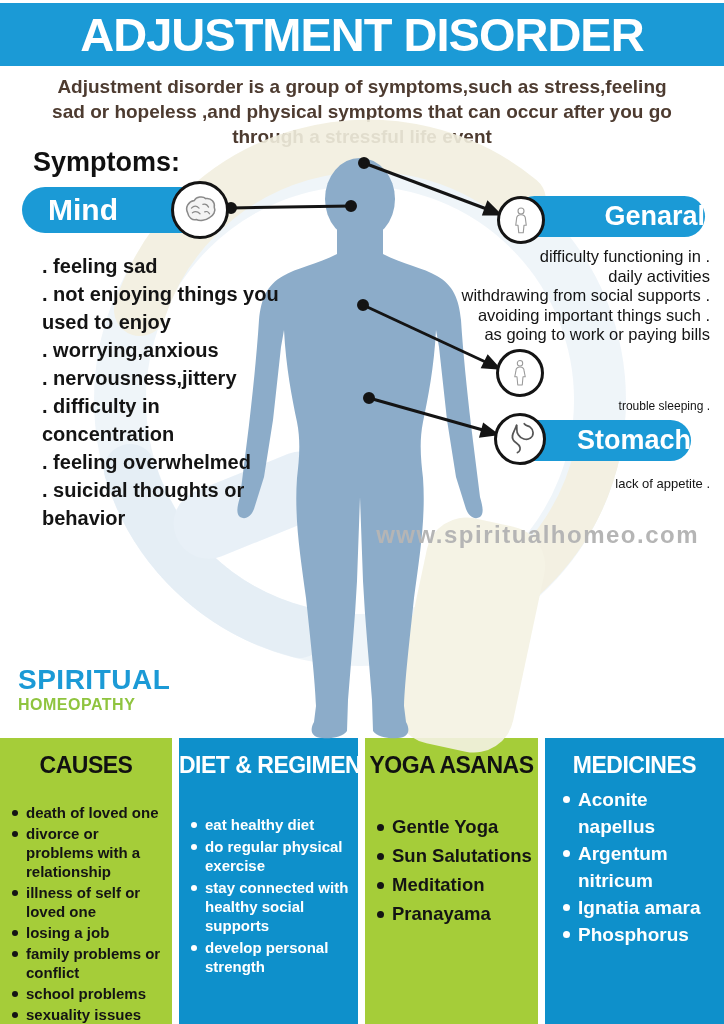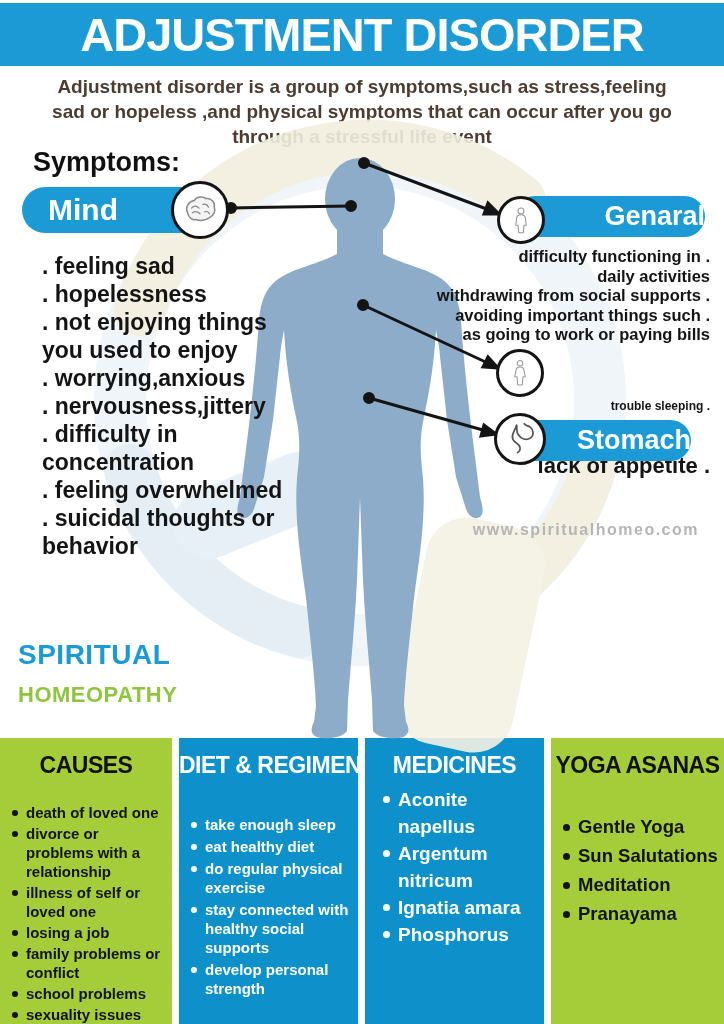--- a/index.html
+++ b/index.html
@@ -24,32 +24,32 @@
   .pill-sleep{left:514px;top:355px;width:188px;}
   .pill-stomach{left:503px;top:420px;width:188px;}
   .iconcircle{position:absolute;background:#fff;border:3px solid #141414;border-radius:50%;
               display:flex;align-items:center;justify-content:center;z-index:4;box-sizing:border-box;}
   .c-mind{left:171px;top:181px;width:58px;height:58px;}
   .c-general{left:497px;top:196px;width:48px;height:48px;}
   .c-sleep{left:496px;top:349px;width:48px;height:48px;}
   .c-stomach{left:494px;top:413px;width:52px;height:52px;}
   
   .mind-list{position:absolute;left:42px;top:252px;width:252px;color:#141414;
-             font-size:23px;font-weight:700;line-height:28px;z-index:2;}
+             font-size:20px;font-weight:700;line-height:28px;z-index:2;}
   .right-list{position:absolute;right:14px;width:340px;text-align:right;color:#141414;
-              font-size:16.5px;font-weight:700;line-height:19.5px;z-index:2;}
+              font-size:16.5px;font-weight:400;line-height:19.5px;z-index:2;}
   .rl-general{top:247px;}
   .rl-sleep{top:397px;font-size:12px;}
-  .rl-stomach{top:456px;font-size:22px;}
-  
-  .watermark{position:absolute;right:25px;top:521px;color:#b5b5b5;font-size:16px;
+  .rl-stomach{top:474px;font-size:13px;}
+  
+  .watermark{position:absolute;right:25px;top:521px;color:#b5b5b5;font-size:24px;
              font-weight:700;letter-spacing:1.5px;z-index:2;}
-  .logo{position:absolute;left:18px;top:641px;z-index:2;line-height:1;}
+  .logo{position:absolute;left:18px;top:666px;z-index:2;line-height:1;}
   .logo .l1{color:var(--blue);font-size:28px;font-weight:800;letter-spacing:0.5px;}
-  .logo .l2{color:var(--green2);font-size:22px;font-weight:800;margin-top:15px;letter-spacing:0.5px;}
+  .logo .l2{color:var(--green2);font-size:16px;font-weight:800;margin-top:3px;letter-spacing:0.5px;}
   
   .art{position:absolute;left:0;top:0;z-index:1;pointer-events:none;}
   
   .bottom{position:absolute;left:0;top:738px;width:724px;height:286px;display:flex;gap:7px;}
   .col{box-sizing:border-box;padding-top:14px;height:286px;}
   .col-green{background:var(--green);color:#141414;}
   .col-blue{background:var(--dblue);color:#fff;}
   .col h2{margin:0;text-align:center;font-size:23px;font-weight:800;letter-spacing:-0.5px;white-space:nowrap;}
   .col-blue h2{color:#fff;} .col-green h2{color:#111;}
   .sec-list{padding:0 6px 0 8px;}
@@ -156,21 +156,20 @@
     <span>Mind</span>
   </div>
   <div class="iconcircle c-mind">
     <svg width="38" height="38" viewBox="0 0 40 40">
       <path d="M7 23c-3-6 1-12 7-13 2-4 9-5 12-2 6-1 10 4 9 9 2 4-1 9-5 11-4 3-10 4-14 2-4 1-8-2-9-7z" fill="#f4f4f4" stroke="#8a8a8a" stroke-width="1.6"></path>
       <path d="M11 18c3-3 6-2 8 0 m-7 5c3-2 6-1 8 1 m3-10c3-1 5 1 6 3 m-4 5c2-1 4 0 5 2" fill="none" stroke="#8a8a8a" stroke-width="1.3" stroke-linecap="round"></path>
     </svg>
   </div>
   <div class="mind-list">
       <div>. feeling sad</div>
-      <div>. hopelessness</div>
       <div>. not enjoying things you used to enjoy</div>
       <div>. worrying,anxious</div>
       <div>. nervousness,jittery</div>
       <div>. difficulty in concentration</div>
       <div>. feeling overwhelmed</div>
       <div>. suicidal thoughts or behavior</div>
     </div>
 
   <div class="pill pill-right pill-general">
     <span>Genaral</span>
@@ -250,37 +249,54 @@
           <span class="dot"></span>
           <span>sexuality issues</span>
         </div>
         </div>
     </div>
     <div class="col col-blue w2">
       <h2>DIET &amp; REGIMEN</h2>
       <div class="sec-list list-diet">
           <div class="sec-li">
           <span class="dot"></span>
-          <span>take enough sleep</span>
-        </div>
-          <div class="sec-li">
-          <span class="dot"></span>
           <span>eat healthy diet</span>
         </div>
           <div class="sec-li">
           <span class="dot"></span>
           <span>do regular physical exercise</span>
         </div>
           <div class="sec-li">
           <span class="dot"></span>
           <span>stay connected with healthy social supports</span>
         </div>
           <div class="sec-li">
           <span class="dot"></span>
           <span>develop personal strength</span>
+        </div>
+        </div>
+    </div>
+    <div class="col col-green w3">
+      <h2>YOGA ASANAS</h2>
+      <div class="sec-list list-yoga">
+          <div class="sec-li">
+          <span class="dot"></span>
+          <span>Gentle Yoga</span>
+        </div>
+          <div class="sec-li">
+          <span class="dot"></span>
+          <span>Sun Salutations</span>
+        </div>
+          <div class="sec-li">
+          <span class="dot"></span>
+          <span>Meditation</span>
+        </div>
+          <div class="sec-li">
+          <span class="dot"></span>
+          <span>Pranayama</span>
         </div>
         </div>
     </div>
     <div class="col col-blue w4">
       <h2>MEDICINES</h2>
       <div class="sec-list list-med">
           <div class="sec-li">
           <span class="dot"></span>
           <span>Aconite napellus</span>
         </div>
@@ -291,36 +307,15 @@
           <div class="sec-li">
           <span class="dot"></span>
           <span>Ignatia amara</span>
         </div>
           <div class="sec-li">
           <span class="dot"></span>
           <span>Phosphorus</span>
         </div>
         </div>
     </div>
-    <div class="col col-green w3">
-      <h2>YOGA ASANAS</h2>
-      <div class="sec-list list-yoga">
-          <div class="sec-li">
-          <span class="dot"></span>
-          <span>Gentle Yoga</span>
-        </div>
-          <div class="sec-li">
-          <span class="dot"></span>
-          <span>Sun Salutations</span>
-        </div>
-          <div class="sec-li">
-          <span class="dot"></span>
-          <span>Meditation</span>
-        </div>
-          <div class="sec-li">
-          <span class="dot"></span>
-          <span>Pranayama</span>
-        </div>
-        </div>
-    </div>
   </div>
 
 </div>
 
 </body></html>

